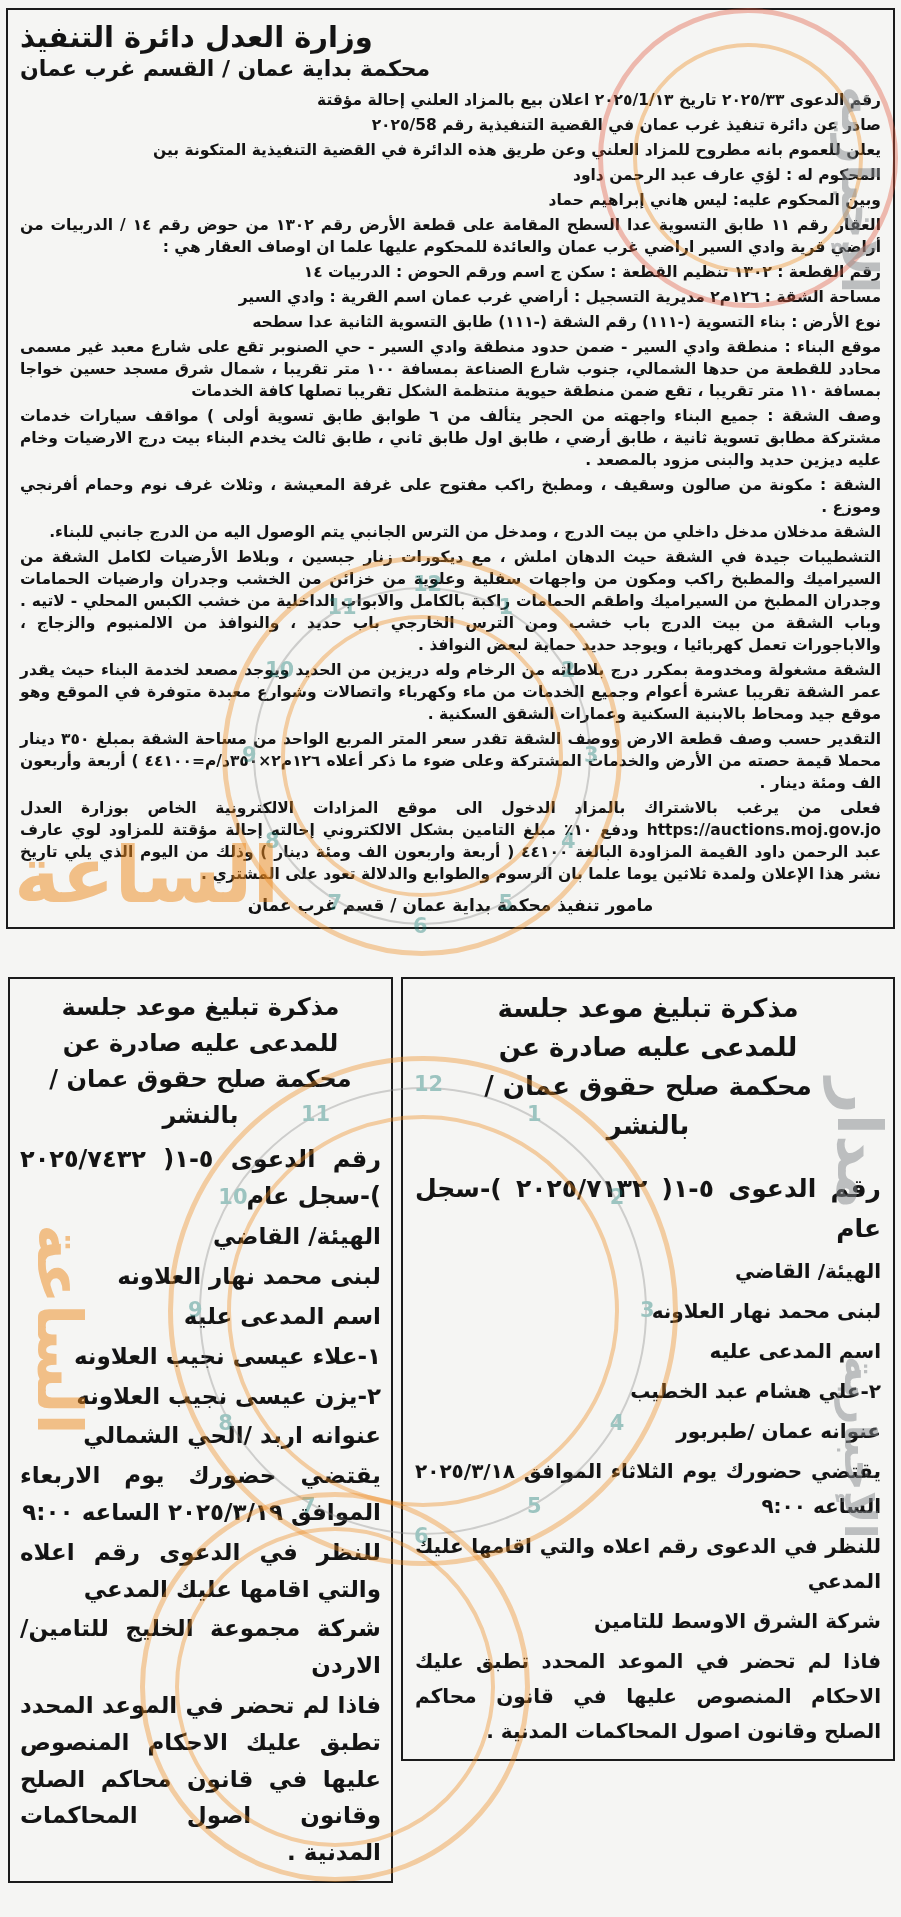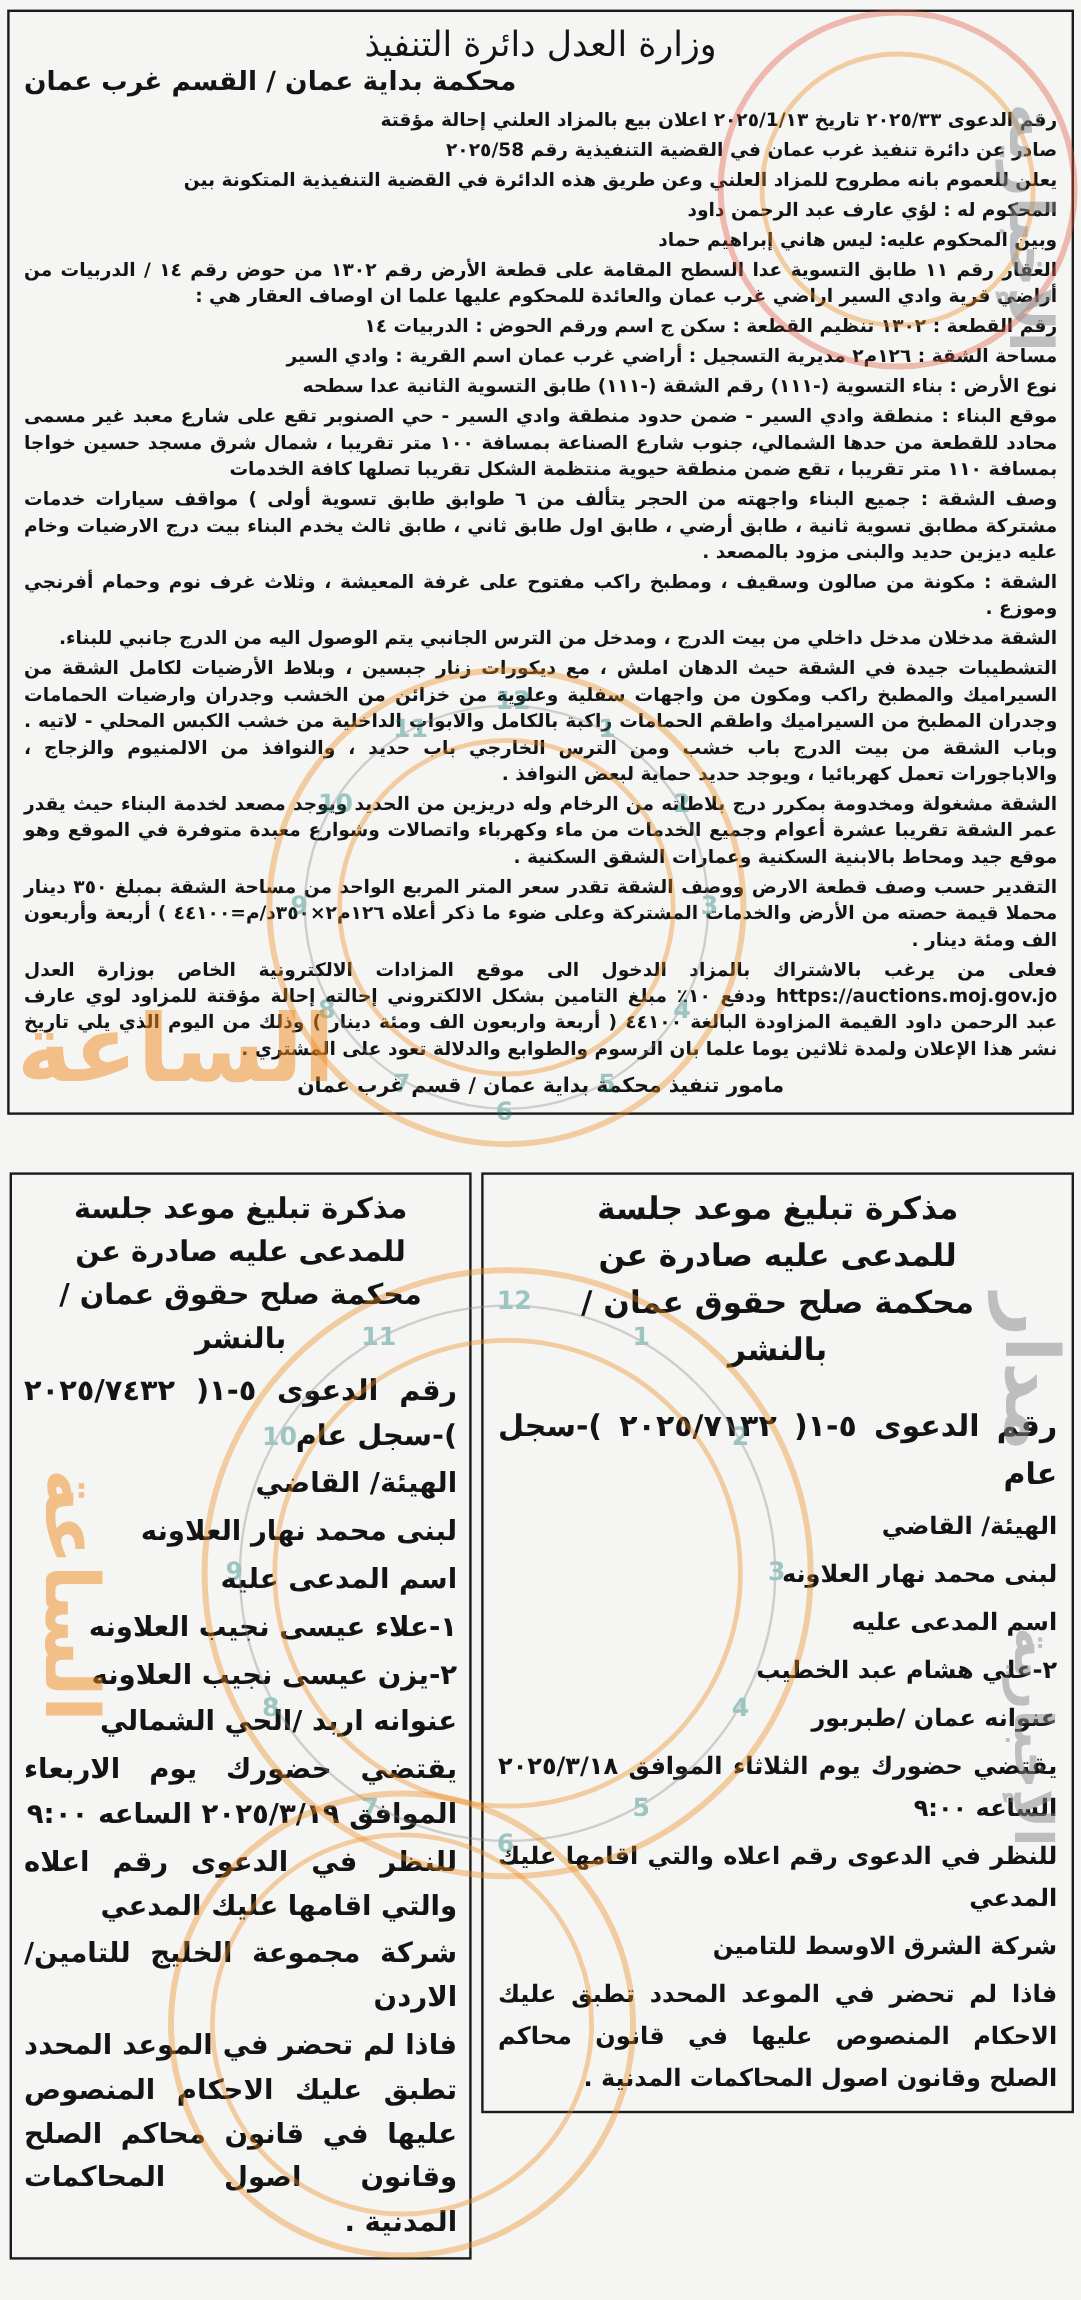--- a/index.html
+++ b/index.html
@@ -15,21 +15,21 @@
     color:var(--ink);
     font-family:"DejaVu Sans",sans-serif;
     position:relative;overflow:hidden;
   }
   .page{position:relative;width:901px;height:1917px;padding:8px 6px;overflow:hidden;}
 
   .box{border:2px solid var(--border);position:relative;z-index:1;background:transparent;}
 
   
   .main-box{min-height:737px;padding:10px 12px 12px;}
-  .t1{font-size:29px;font-weight:normal;text-align:center;letter-spacing:1px;}
+  .t1{font-size:29px;font-weight:bold;text-align:left;letter-spacing:1px;}
   .t2{font-size:22px;font-weight:bold;text-align:left;margin-top:2px;margin-bottom:8px;}
   .mp{font-size:15.5px;font-weight:bold;line-height:1.42;text-align:justify;margin-bottom:3px;}
   .signature{font-size:17px;font-weight:bold;text-align:center;margin-top:10px;}
 
   
   .bottom-row{display:flex;gap:8px;margin-top:48px;align-items:flex-start;}
   .right-box{width:494px;min-height:688px;padding:10px 12px;}
   .left-box{width:385px;min-height:824px;padding:10px 10px;}
 
   .right-box .hl{font-size:26px;font-weight:bold;text-align:center;line-height:1.5;}

